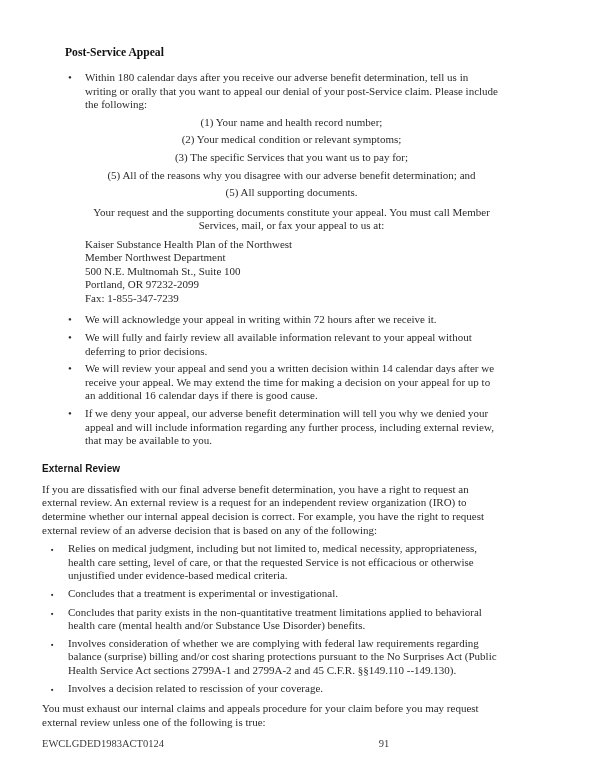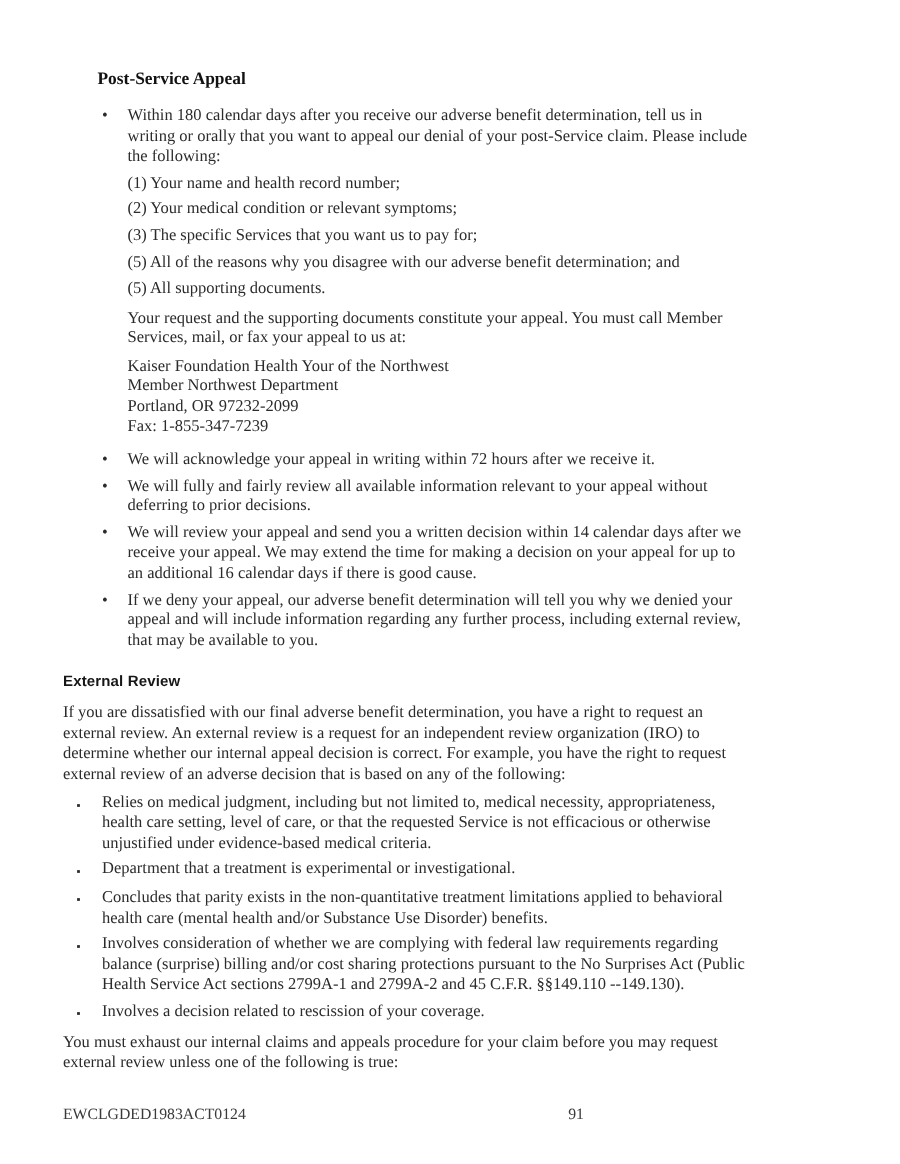--- a/index.html
+++ b/index.html
@@ -33,21 +33,21 @@
   }
   .lvl1 { margin-left: 26px; }
   .lvl1 .glyph { width: 17px; flex: none; font-size: 11px; }
   .lvl2 { margin-left: 9px; }
   .lvl2 .glyph { width: 17px; flex: none; font-size: 7.5px; line-height: 13.6px; padding-top: 1px; }
   .bullet-row p { flex: 1; }
   .mt4 { margin-top: 4px; }
   .mt5 { margin-top: 5px; }
   .mt6 { margin-top: 6px; }
   .mt8 { margin-top: 8px; }
-  .indent { margin-left: 43px; }
+  .indent { margin-left: 43px; text-align: center; }
   .address { margin-top: 5px; margin-left: 43px; line-height: 13.5px; }
   
   .h-main {
     font-family: "Liberation Sans", sans-serif;
     font-size: 10px;
     font-weight: bold;
     color: #161616;
     margin: 12px 0 5px 0;
     line-height: 18px;
     letter-spacing: 0.1px;
@@ -80,22 +80,23 @@
 
     <p class="indent mt4">(1) Your name and health record number;</p>
     <p class="indent mt4">(2) Your medical condition or relevant symptoms;</p>
     <p class="indent mt4">(3) The specific Services that you want us to pay for;</p>
     <p class="indent mt4">(5) All of the reasons why you disagree with our adverse benefit determination; and</p>
     <p class="indent mt4">(5) All supporting documents.</p>
 
     <p class="indent mt6">Your request and the supporting documents constitute your appeal. You must call Member Services, mail, or fax your appeal to us at:</p>
 
     <div class="address">
-      <p>Kaiser Foundation Health Your of the Northwest</p>
+      <p>Kaiser Substance Health Plan of the Northwest</p>
       <p>Member Northwest Department</p>
+      <p>500 N.E. Multnomah St., Suite 100</p>
       <p>Portland, OR 97232-2099</p>
       <p>Fax: 1-855-347-7239</p>
     </div>
 
     <div class="bullet-row lvl1 mt8">
       <span class="glyph">•</span>
       <p>We will acknowledge your appeal in writing within 72 hours after we receive it.</p>
     </div>
     <div class="bullet-row lvl1 mt4">
       <span class="glyph">•</span>
@@ -115,21 +116,21 @@
     <h1 class="h-main">External Review</h1>
 
     <p>If you are dissatisfied with our final adverse benefit determination, you have a right to request an external review. An external review is a request for an independent review organization (IRO) to determine whether our internal appeal decision is correct. For example, you have the right to request external review of an adverse decision that is based on any of the following:</p>
 
     <div class="bullet-row lvl2 mt5">
       <span class="glyph">▪</span>
       <p>Relies on medical judgment, including but not limited to, medical necessity, appropriateness, health care setting, level of care, or that the requested Service is not efficacious or otherwise unjustified under evidence-based medical criteria.</p>
     </div>
     <div class="bullet-row lvl2 mt4">
       <span class="glyph">▪</span>
-      <p>Department that a treatment is experimental or investigational.</p>
+      <p>Concludes that a treatment is experimental or investigational.</p>
     </div>
     <div class="bullet-row lvl2 mt4">
       <span class="glyph">▪</span>
       <p>Concludes that parity exists in the non-quantitative treatment limitations applied to behavioral health care (mental health and/or Substance Use Disorder) benefits.</p>
     </div>
     <div class="bullet-row lvl2 mt4">
       <span class="glyph">▪</span>
       <p>Involves consideration of whether we are complying with federal law requirements regarding balance (surprise) billing and/or cost sharing protections pursuant to the No Surprises Act (Public Health Service Act sections 2799A-1 and 2799A-2 and 45 C.F.R. §§149.110 --149.130).</p>
     </div>
     <div class="bullet-row lvl2 mt4">

